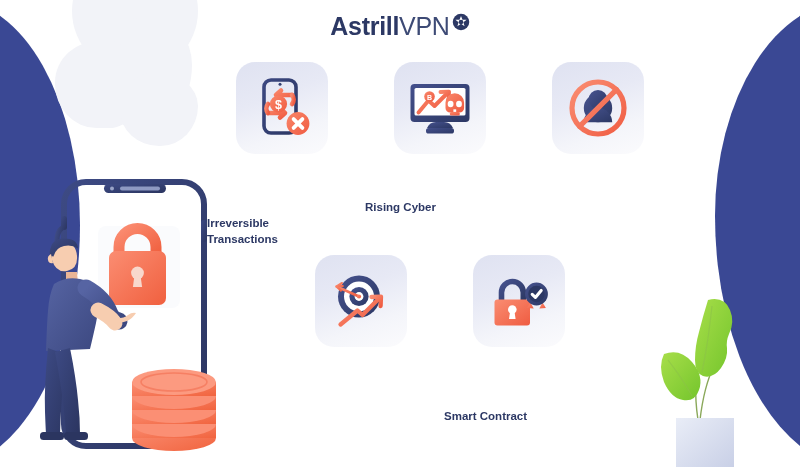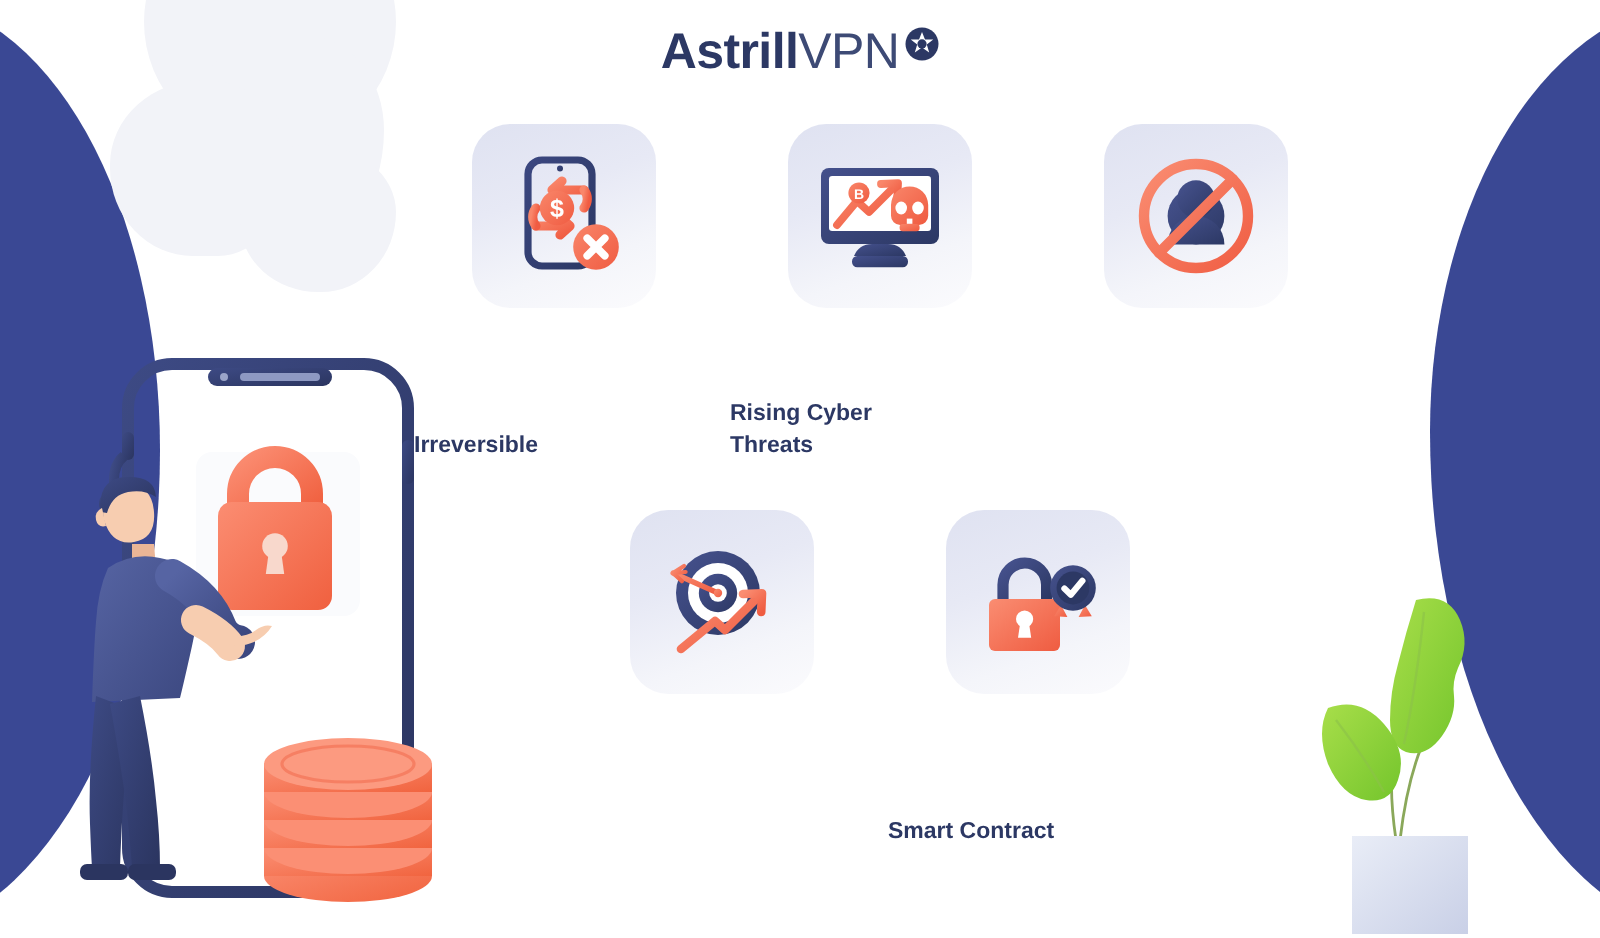--- a/index.html
+++ b/index.html
@@ -89,20 +89,21 @@
       <path d="M21 40 H37 M33 35.5 L38 40 L33 44.5" fill="none" stroke="url(#g1or)" stroke-width="4.6" stroke-linecap="round" stroke-linejoin="round"></path>
       <path d="M21 40 a7 7 0 0 1 0 -9" fill="none" stroke="url(#g1or)" stroke-width="4.6" stroke-linecap="round"></path>
       <circle cx="31.5" cy="31" r="8.6" fill="url(#g1or)"></circle>
       <text x="31.5" y="35.6" font-family="Liberation Sans, sans-serif" font-size="12.5" font-weight="bold" fill="#ffffff" text-anchor="middle">$</text>
       <circle cx="51" cy="50.5" r="11.4" fill="url(#g1or)"></circle>
       <path d="M46.6 46.1 L55.4 54.9 M55.4 46.1 L46.6 54.9" stroke="#ffffff" stroke-width="3.8" stroke-linecap="round"></path>
     </svg>
   </div>
   <div class="caption cap1">
     <div>Irreversible</div>
+    <div>Transactions</div>
   </div>
 
   <div class="card c2">
     <svg width="70" height="70" viewBox="0 0 70 70">
       <defs>
         <linearGradient id="g2navy" x1="0" y1="0" x2="1" y2="1">
           <stop offset="0" stop-color="#44508c"></stop>
             <stop offset="1" stop-color="#2c3864"></stop>
         </linearGradient>
         <linearGradient id="g2or" x1="0" y1="0" x2="1" y2="1">
@@ -123,21 +124,20 @@
         <path d="M40.5 29.5 a9.3 9.3 0 0 1 18.6 0 v5.4 a4.6 4.6 0 0 1 -4.6 4.6 h-9.4 a4.6 4.6 0 0 1 -4.6 -4.6 z" fill="url(#g2or)"></path>
         <rect x="44.8" y="39" width="10" height="3.6" rx="1.6" fill="url(#g2or)"></rect>
         <ellipse cx="45.6" cy="31" rx="2.9" ry="3.2" fill="#ffffff"></ellipse>
         <ellipse cx="54" cy="31" rx="2.9" ry="3.2" fill="#ffffff"></ellipse>
         <path d="M48.4 36.3 h2.8 v2.6 h-2.8 z" fill="#ffffff"></path>
       </g>
     </svg>
   </div>
   <div class="caption cap2">
     <div>Rising Cyber</div>
-    <div>Threats</div>
   </div>
 
   <div class="card c3">
     <svg width="70" height="70" viewBox="0 0 70 70">
       <defs>
         <linearGradient id="g3navy" x1="0" y1="0" x2="1" y2="1">
           <stop offset="0" stop-color="#47538f"></stop>
             <stop offset="1" stop-color="#2c3864"></stop>
         </linearGradient>
         <linearGradient id="g3or" x1="0" y1="0" x2="1" y2="1">

